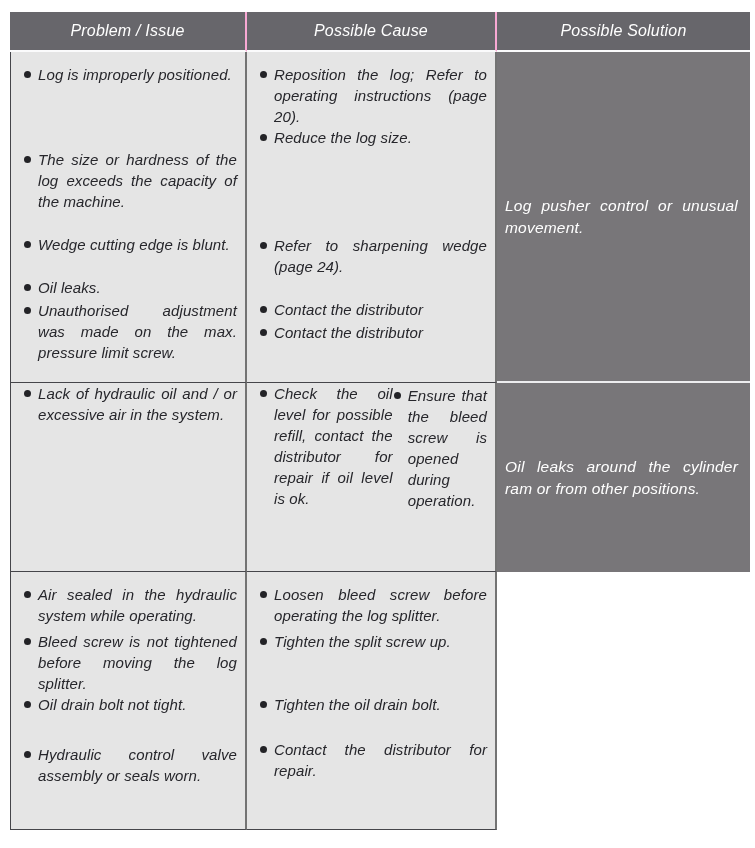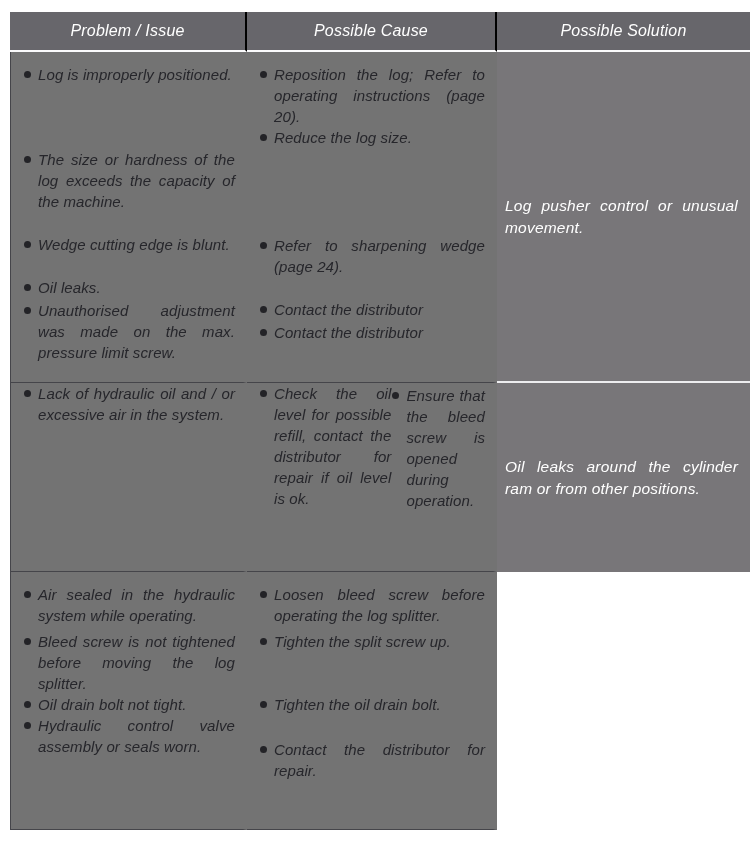--- a/index.html
+++ b/index.html
@@ -34,21 +34,21 @@
     background: #67666b;
     color: #ffffff;
     font-style: italic;
     font-size: 16px;
     letter-spacing: 0.2px;
     display: flex;
     align-items: center;
     justify-content: center;
     border-bottom: 2px solid #fbfbfc;
   }
-  .hcell.gap { border-right: 2px solid #000000; text-align: right; }
+  .hcell.gap { border-right: 2px solid #f9a8d4; text-align: right; }
 
   
   .c1 {
     background: #787679;
     color: #ffffff;
     display: flex;
     flex-direction: column;
     justify-content: center;
   }
   .c1.sep { border-bottom: 2px solid #ededef; }
@@ -56,22 +56,22 @@
     font-style: italic;
     font-size: 15.5px;
     line-height: 22px;
     letter-spacing: 0.2px;
     text-align: justify;
     padding: 0 12px 0 8px;
   }
 
   
   .c2, .c3 {
-    background: #737373;
-    border-right: 4px solid #737373;
+    background: #e5e5e5;
+    border-right: 2px solid #737373;
     border-bottom: 1px solid #45454a;
   }
   .c2 { border-left: 1px solid #45454a; }
   .inner { padding: 12px 8px 6px 12px; }
   .vcenter {
     display: flex;
     height: 100%;
     box-sizing: border-box;
     padding-top: 0;
     padding-bottom: 0;
@@ -199,21 +199,21 @@
           <span class="btxt">Air sealed in the hydraulic system while operating.</span>
         </div>
         <div class="bullet" style="margin-top:5px">
           <span class="dot"></span>
           <span class="btxt">Bleed screw is not tightened before moving the log splitter.</span>
         </div>
         <div class="bullet">
           <span class="dot"></span>
           <span class="btxt">Oil drain bolt not tight.</span>
         </div>
-        <div class="bullet" style="">
+        <div class="bullet" style="margin-top:29px">
           <span class="dot"></span>
           <span class="btxt">Hydraulic control valve assembly or seals worn.</span>
         </div>
       </div>
     </div>
     <div class="c3">
       <div class="inner">
         <div class="bullet">
           <span class="dot"></span>
           <span class="btxt">Loosen bleed screw before operating the log splitter.</span>

